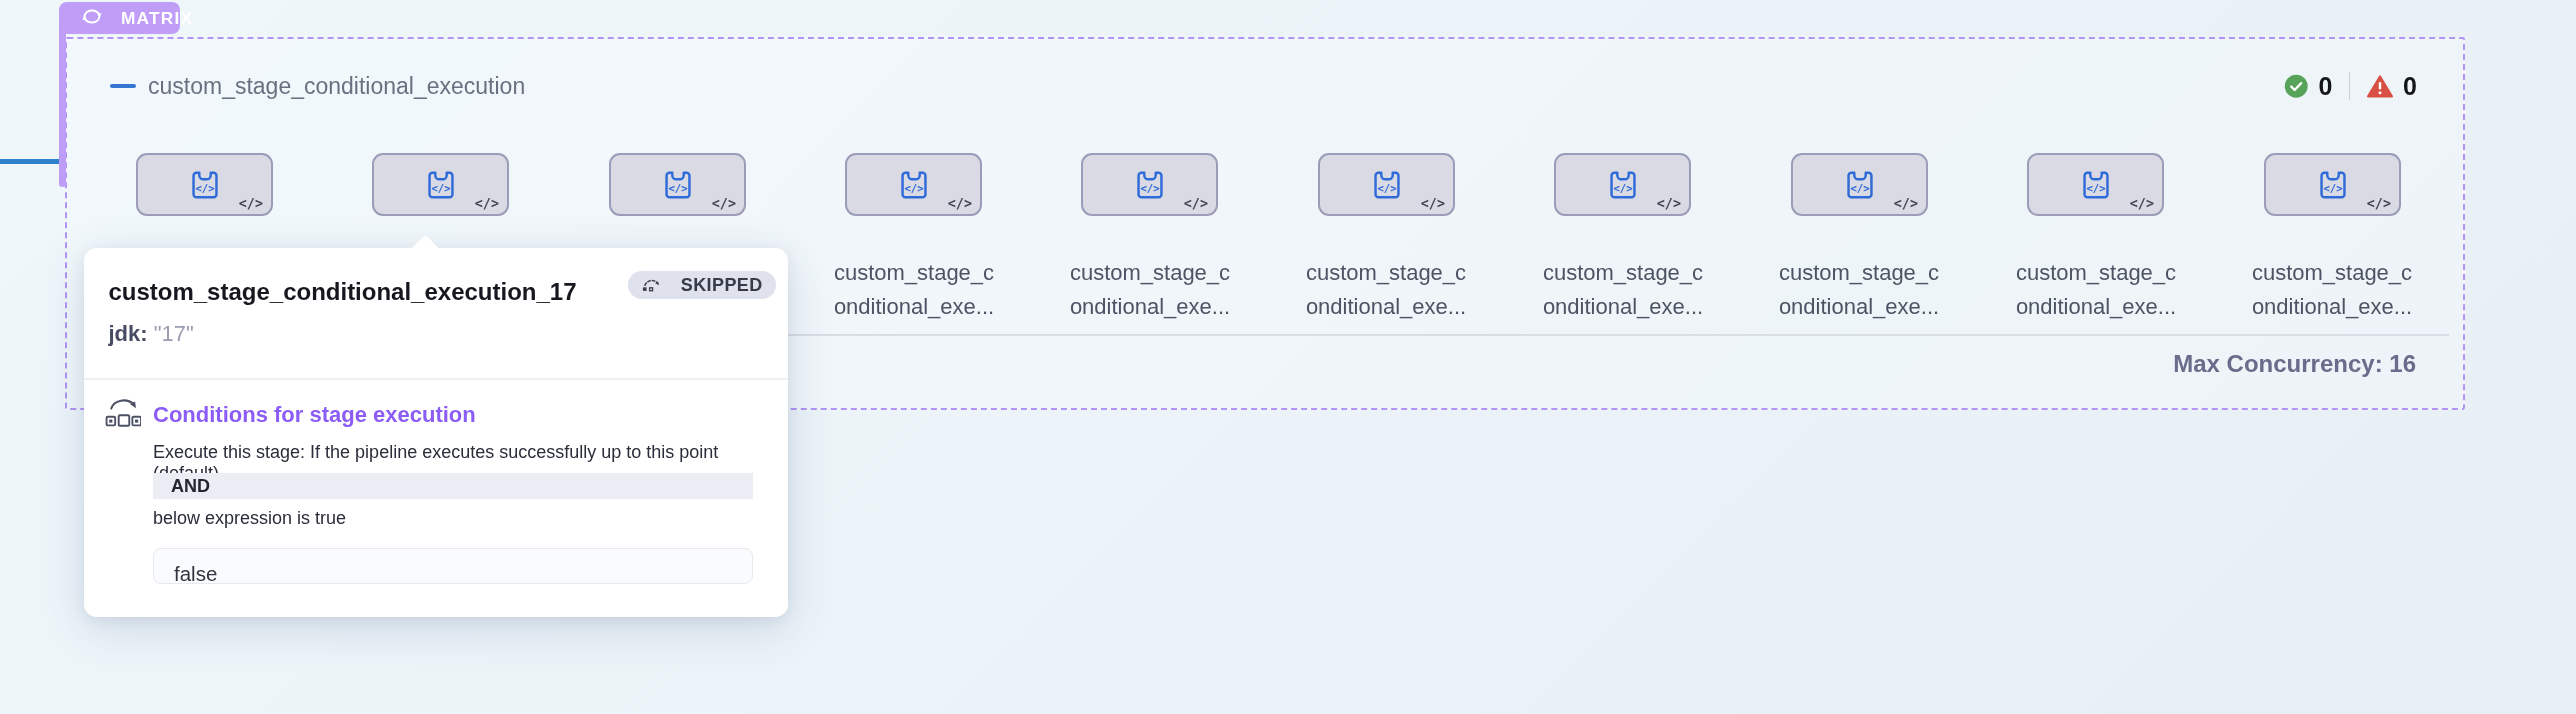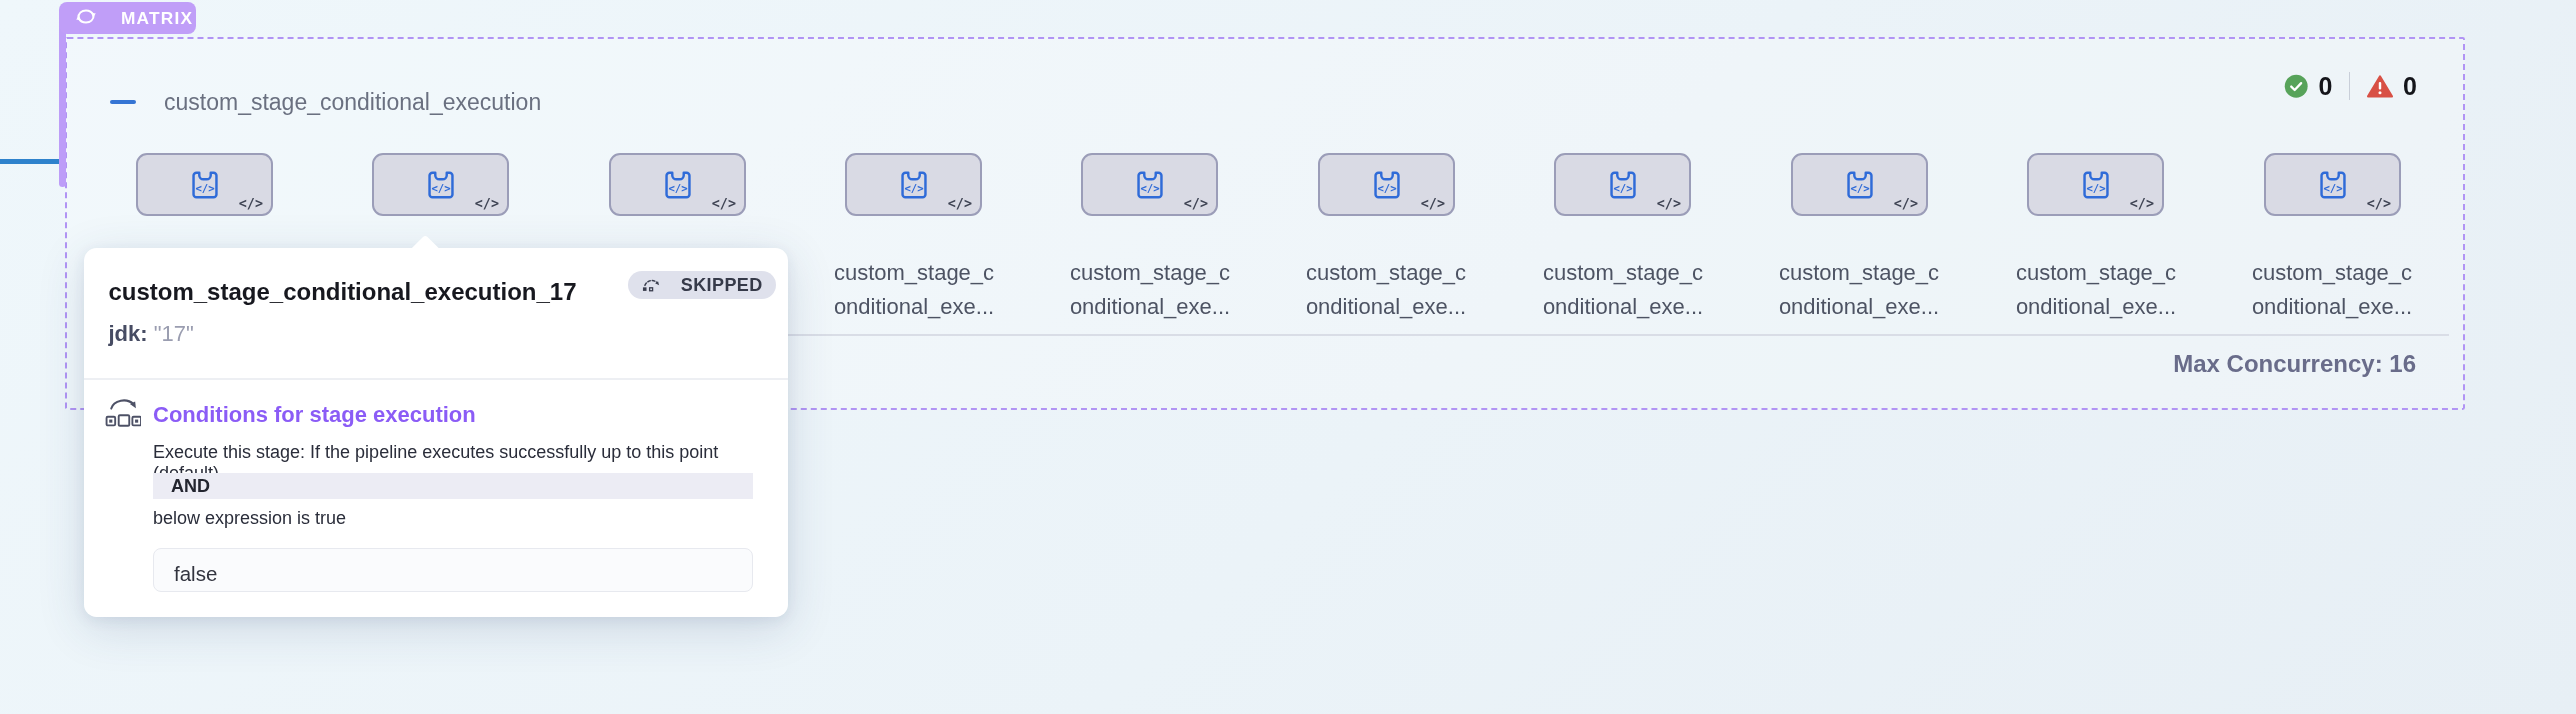--- a/index.html
+++ b/index.html
@@ -6,30 +6,30 @@
   body{font-family:"Liberation Sans", sans-serif;}
   .page{position:relative;width:2576px;height:714px;overflow:hidden;
         background:linear-gradient(135deg,#eff7fb 0%,#ebf3f8 55%,#e7eff5 100%);}
 
   
   .connector{position:absolute;left:0;top:159px;width:61px;height:4.7px;background:#2e82cc;}
 
   
   .matrix-tail{position:absolute;left:59px;top:14px;width:7px;height:173px;background:#bd9df8;
                border-radius:0 0 4.7px 4.7px;z-index:3;}
-  .matrix-badge{position:absolute;left:59px;top:2.4px;width:137px;height:32px;background:#c09ef8;
-                border-radius:8px;display:flex;align-items:center;gap:23px;padding-left:15px;
+  .matrix-badge{position:absolute;left:59px;top:2.4px;width:121px;height:32px;background:#c09ef8;
+                border-radius:8px;display:flex;align-items:center;gap:17px;padding-left:21px;
                 box-sizing:border-box;z-index:4;}
   .matrix-badge .label{color:#ffffff;font-size:17.3px;font-weight:bold;letter-spacing:1.2px;}
 
   
   .matrix-container{position:absolute;left:65px;top:37px;width:2400px;height:373px;
                     border:2.4px dashed #b194f4;border-radius:2.4px;background:rgba(255,255,255,0.22);
                     box-sizing:border-box;z-index:1;}
-  .container-header{position:absolute;left:43px;top:48px;height:30px;display:flex;align-items:center;gap:28px;}
+  .container-header{position:absolute;left:43px;top:32px;height:30px;display:flex;align-items:center;gap:12px;}
   .minus-icon{width:26px;height:4.7px;background:#3575d4;border-radius:2.4px;}
   .container-title{font-size:23px;color:#6a7080;}
   .counters{position:absolute;top:32px;right:46px;height:30px;display:flex;align-items:center;gap:10.2px;}
   .count-num{font-size:25px;font-weight:bold;color:#14151a;}
   .count-divider{width:1.6px;height:28px;background:#c9cfd9;margin:0 6.3px;}
 
   
   .stage-card{position:absolute;top:114px;width:137px;height:63px;background:#d9dae4;
               border:2.4px solid #9b9db8;border-radius:11px;box-sizing:border-box;cursor:pointer;}
   .stage-card .node-icon{position:absolute;left:50%;top:50%;transform:translate(-50%,-50%);}
@@ -55,21 +55,21 @@
   .tt-jdk .key{font-weight:bold;color:#474c63;}
   .tt-jdk .val{color:#9a9db0;}
   .tt-divider{position:absolute;left:0;top:130px;width:100%;height:1.6px;background:#edeff3;}
   .tt-cond-icon{position:absolute;left:21px;top:148px;}
   .tt-cond-title{position:absolute;left:69px;top:154px;font-size:22px;font-weight:bold;color:#8b5cf6;}
   .tt-exec{position:absolute;left:69px;top:194px;right:35px;font-size:18px;color:#2a2d3a;}
   .tt-and{position:absolute;left:69px;top:225px;right:35px;height:26px;background:#ececf4;
           border-radius:0;font-size:18px;font-weight:bold;color:#23252f;line-height:26px;
           padding-left:18px;box-sizing:border-box;}
   .tt-below{position:absolute;left:69px;top:260px;font-size:18px;color:#2a2d3a;}
-  .tt-false{position:absolute;left:69px;top:300px;right:35px;height:44px;background:#fafbfd;
+  .tt-false{position:absolute;left:69px;top:300px;right:35px;height:36px;background:#fafbfd;
             border:1.6px solid #e7e9ef;border-radius:8px;line-height:49px;padding-left:20px;
             font-size:20.5px;color:#32343f;box-sizing:border-box;}
 </style>
 </head>
 <body>
 
 <div class="page">
 
   <div class="connector"></div>
   <div class="matrix-tail"></div>

